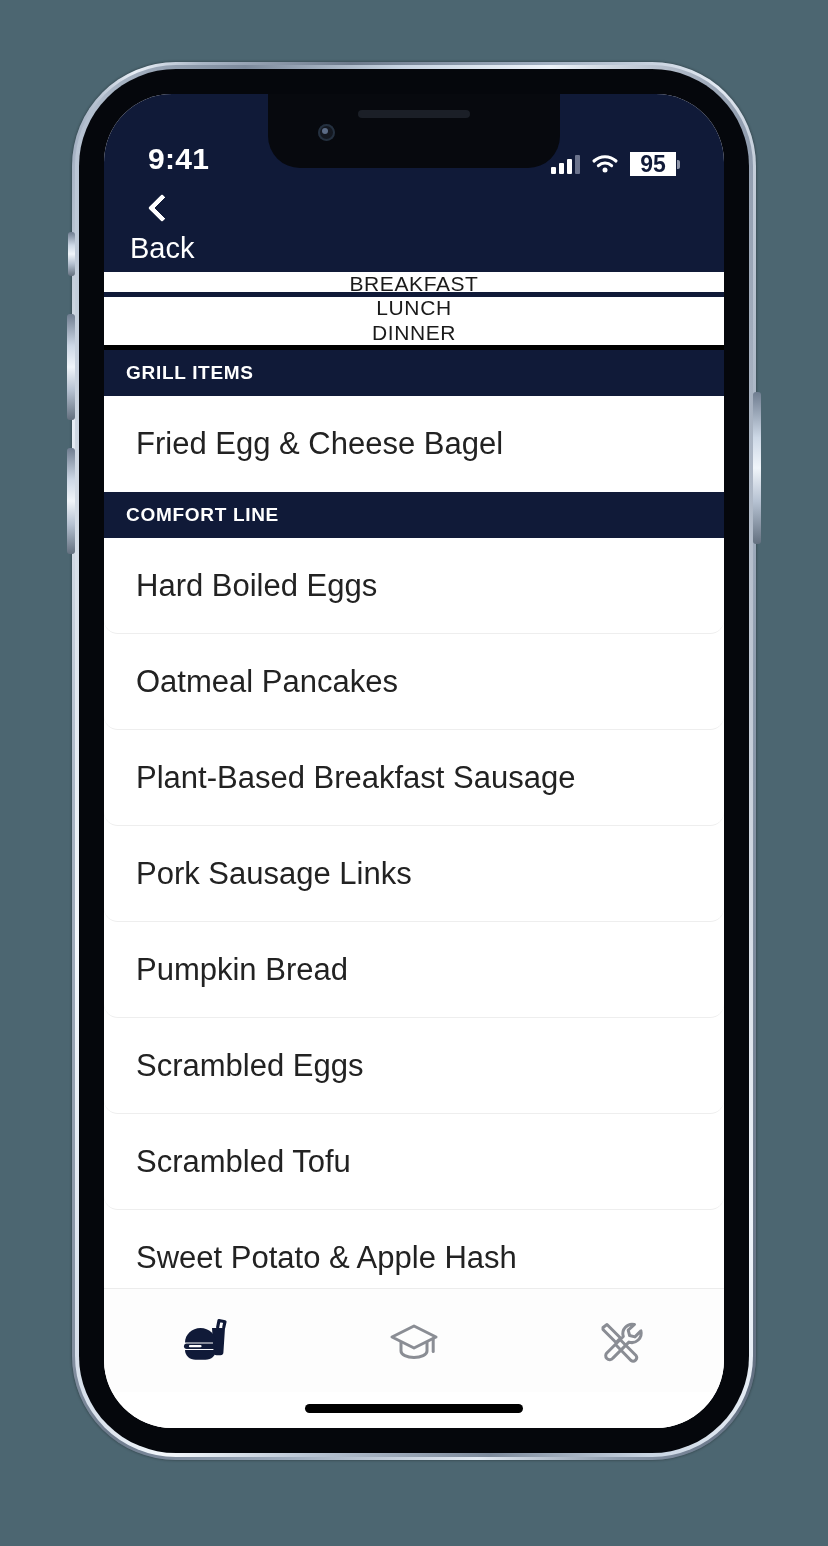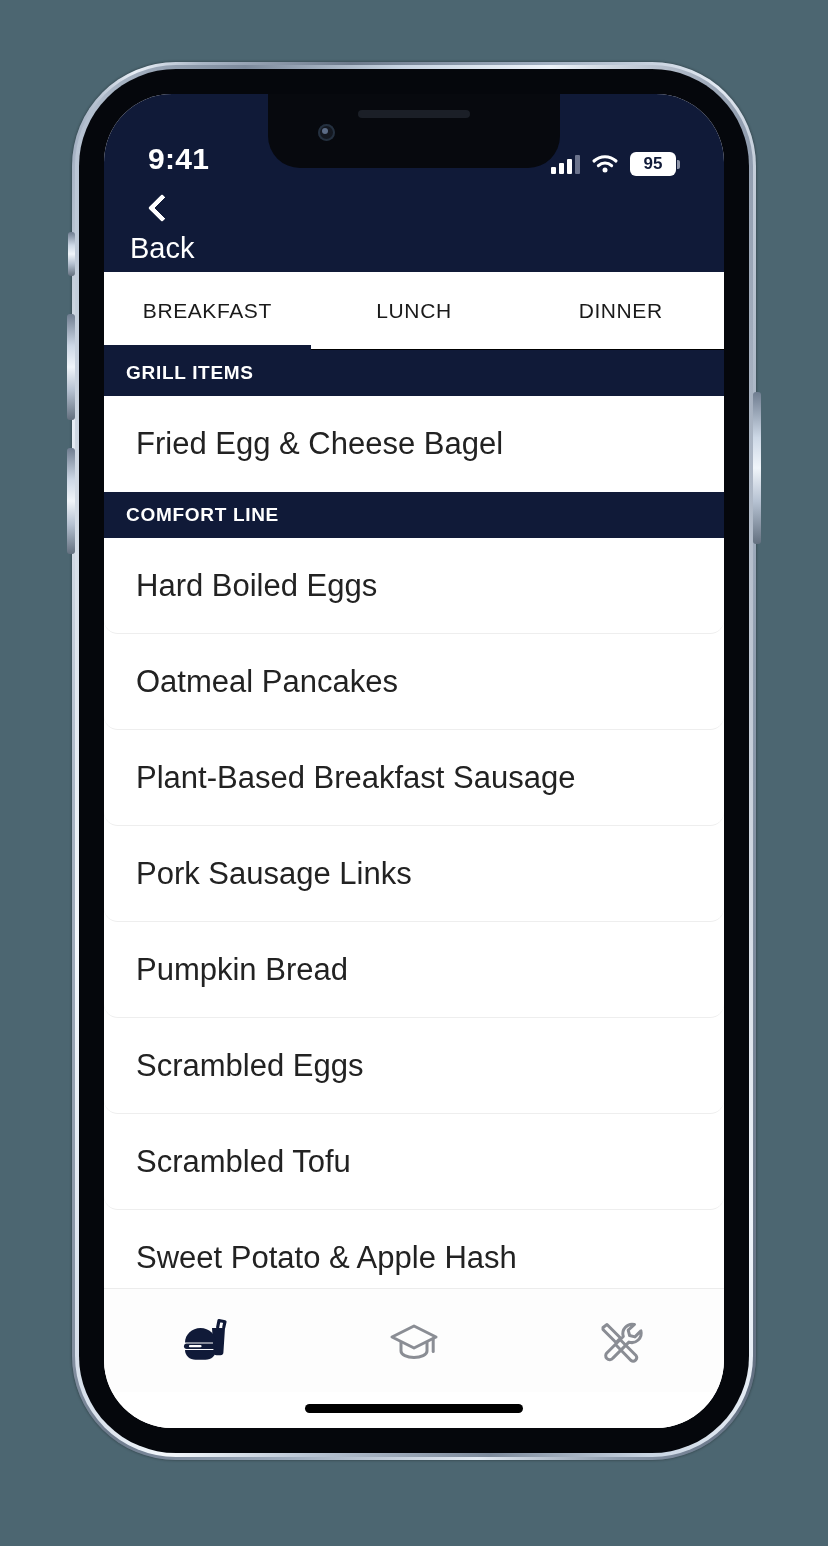--- a/index.html
+++ b/index.html
@@ -133,24 +133,24 @@
   .sig i:nth-child(2){ height: 11px; }
   .sig i:nth-child(3){ height: 15px; }
   .sig i:nth-child(4){ height: 19px; background: #6b738c; }
 
   .battery {
     display:flex; align-items:center;
   }
   .battery-box {
     min-width: 46px;
     height: 24px;
-    border-radius: 6px;
+    border-radius: 0;
     background: #fff;
     color: #101a38;
-    font-size: 17px;
+    font-size: 23px;
     font-weight: bold;
     display:flex; align-items:center; justify-content:center;
     padding: 0 5px;
   }
   .battery-nub {
     width: 3px; height: 9px;
     background: #8d94a8;
     border-radius: 0 2px 2px 0;
     margin-left: 1px;
   }
@@ -188,21 +188,22 @@
     font-size: 32px;
     font-weight: bold;
     pointer-events: none;
   }
 
   
   .meal-tabs {
     display: flex;
     background: #fff;
     height: 78px;
-    border-bottom: 1px solid #000000;
+    border-bottom: 5px solid #000000;
+    flex-direction: column;
   }
   .meal-tab {
     flex: 1;
     display: flex;
     align-items: center;
     justify-content: center;
     font-size: 21px;
     letter-spacing: 0.6px;
     color: #1a1a1a;
     position: relative;

